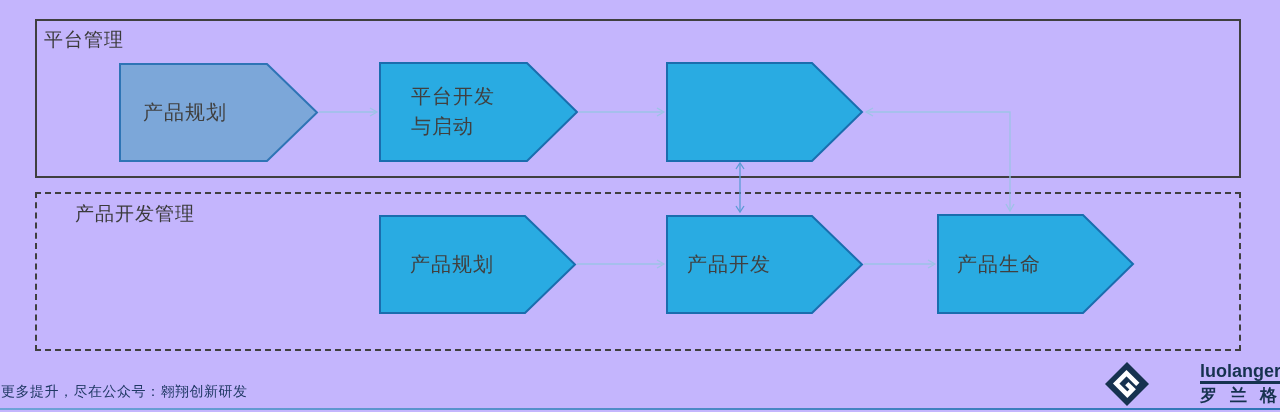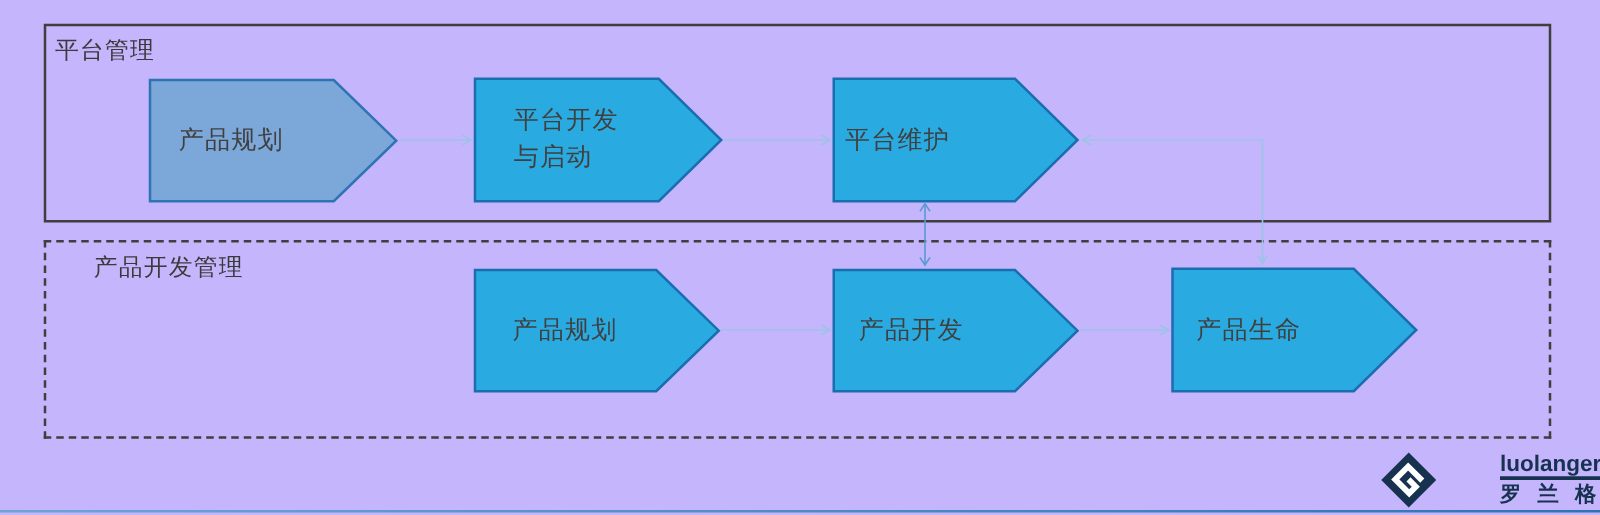--- a/index.html
+++ b/index.html
@@ -83,33 +83,31 @@
     </g>
   </svg>
 
   <div class="shape-label" style="left:143px;top:67px;height:90px;">
     <span>产品规划</span>
   </div>
   <div class="shape-label" style="left:411px;top:66px;height:90px;">
     <span>平台开发</span>
     <span>与启动</span>
   </div>
-  <div class="shape-label" style="left:676px;top:67px;height:90px;">
-    <span>平台维护</span>
-  </div>
   <div class="shape-label" style="left:410px;top:219px;height:90px;">
     <span>产品规划</span>
   </div>
   <div class="shape-label" style="left:687px;top:219px;height:90px;">
     <span>产品开发</span>
   </div>
   <div class="shape-label" style="left:957px;top:219px;height:90px;align-items:center;">
     <span>产品生命</span>
   </div>
 
+  <div id="footer-promo">更多提升，尽在公众号：翱翔创新研发</div>
 
   <div id="logo">
     <svg width="46" height="46" viewBox="0 0 46 46">
       <path d="M23 1 L45 23 L23 45 L1 23 Z" fill="#16324f"></path>
       <g transform="rotate(45 23 23)" stroke="#ffffff" stroke-width="4.6" fill="none">
         <path d="M31 15.7 L15 15.7 L15 30.3 L30.8 30.3 L30.8 22.8 L22.5 22.8"></path>
       </g>
     </svg>
     <div id="logo-text">
       <span id="logo-en">luolanger</span>

